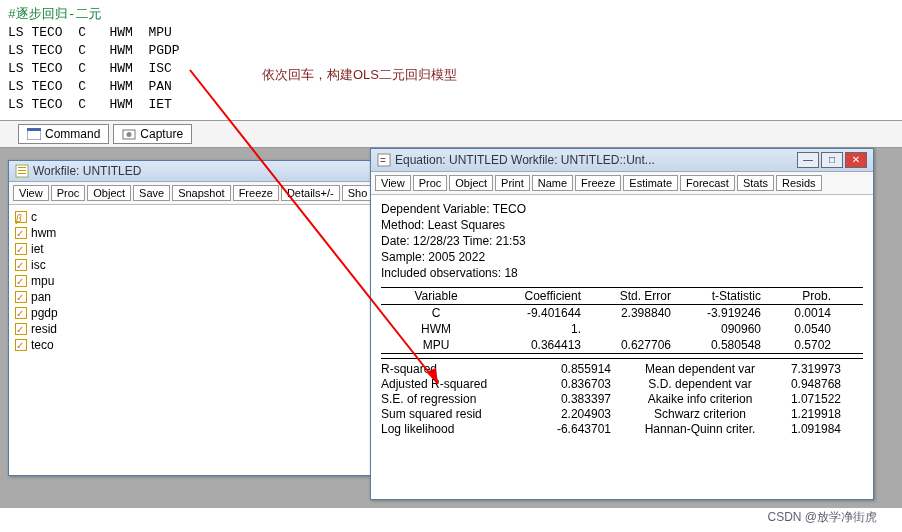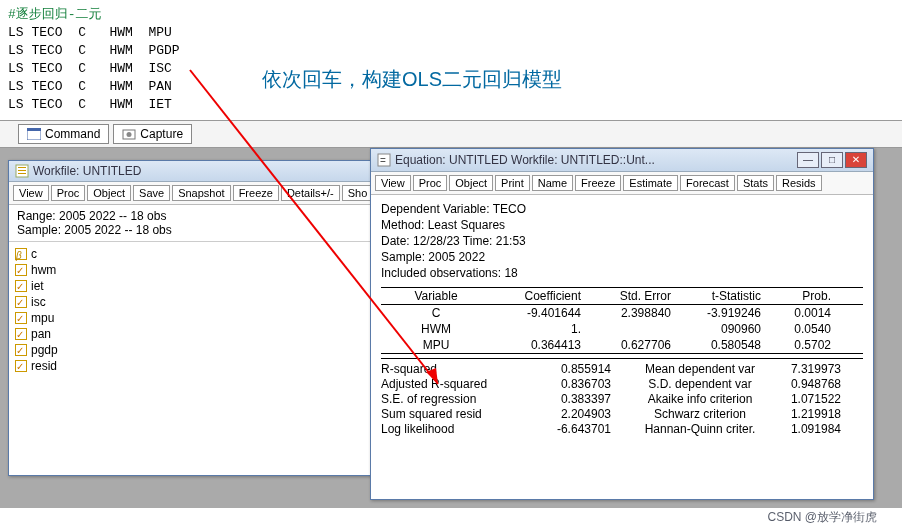--- a/index.html
+++ b/index.html
@@ -1,20 +1,20 @@
 <!DOCTYPE html>
 <html><head>
 <meta charset="utf-8">
 <style>
 * { box-sizing: border-box; margin: 0; padding: 0; }
 body { font-family: Arial, sans-serif; font-size: 12px; background: #fff; width: 902px; height: 532px; position: relative; overflow: hidden; }
 .top-code { padding: 6px 8px; font-family: 'Courier New', monospace; font-size: 13px; line-height: 18px; position: relative; }
 .top-code .comment { color: #15803d; }
 .top-code .line { white-space: pre; }
-.annotation { position: absolute; left: 262px; top: 66px; color: #0369a1; font-size: 20px; font-family: "Microsoft YaHei", sans-serif; }
+.annotation { position: absolute; left: 262px; top: 66px; color: #7f1d1d; font-size: 13px; font-family: "Microsoft YaHei", sans-serif; }
 .arrow-svg { position: absolute; left: 0; top: 0; pointer-events: none; z-index: 10; }
 .arrow-line { stroke: #e00; stroke-width: 2; }
 .arrow-head { fill: #e00; }
 .cmd-bar { border-top: 1px solid #999; border-bottom: 1px solid #999; padding: 3px 18px; background: #f4f4f4; display: flex; gap: 4px; }
 .cmd-btn { background: #fff; border: 1px solid #888; padding: 2px 8px; font-size: 12px; display: inline-flex; align-items: center; gap: 4px; cursor: pointer; }
 .cmd-btn .ico { width: 14px; height: 12px; display: inline-block; }
 .workarea { position: relative; background: #aaa; height: 360px; padding: 8px; }
 .window { position: absolute; background: #fff; border: 1px solid #5a7aa8; box-shadow: 1px 1px 3px rgba(0,0,0,0.3); }
 .win-title { background: linear-gradient(#dde8f5,#c6d7eb); padding: 3px 6px; font-size: 12px; color: #334; display: flex; align-items: center; gap: 4px; border-bottom: 1px solid #9ab; }
 .win-title .ti { width: 14px; height: 14px; display: inline-block; }
@@ -99,24 +99,20 @@
     <div class="toolbar">
       <button class="tb-btn">View</button>
       <button class="tb-btn">Proc</button>
       <button class="tb-btn">Object</button>
       <button class="tb-btn">Save</button>
       <button class="tb-btn">Snapshot</button>
       <button class="tb-btn">Freeze</button>
       <button class="tb-btn">Details+/-</button>
       <button class="tb-btn">Sho</button>
     </div>
-    <div class="wf-info">
-      <div>Range:  2005 2022   --   18 obs</div>
-      <div>Sample: 2005 2022   --   18 obs</div>
-    </div>
     <div class="var-list">
       <div class="vi">
           <span class="chk beta"></span>
           <span>c</span>
         </div>
       <div class="vi">
           <span class="chk"></span>
           <span>hwm</span>
         </div>
       <div class="vi">
@@ -135,20 +131,24 @@
           <span class="chk"></span>
           <span>pan</span>
         </div>
       <div class="vi">
           <span class="chk"></span>
           <span>pgdp</span>
         </div>
       <div class="vi">
           <span class="chk"></span>
           <span>resid</span>
+        </div>
+      <div class="vi">
+          <span class="chk"></span>
+          <span>teco</span>
         </div>
     </div>
   </div>
 
   <div class="window" style="left:370px; top:0; width:504px; height:352px">
     <div class="win-title">
       <span class="ti"><svg viewBox="0 0 14 14">
             <rect x="1" y="1" width="12" height="12" fill="#fff" stroke="#888"></rect>
             <text x="3" y="11" font-size="10" fill="#555">=</text>
           </svg></span>

